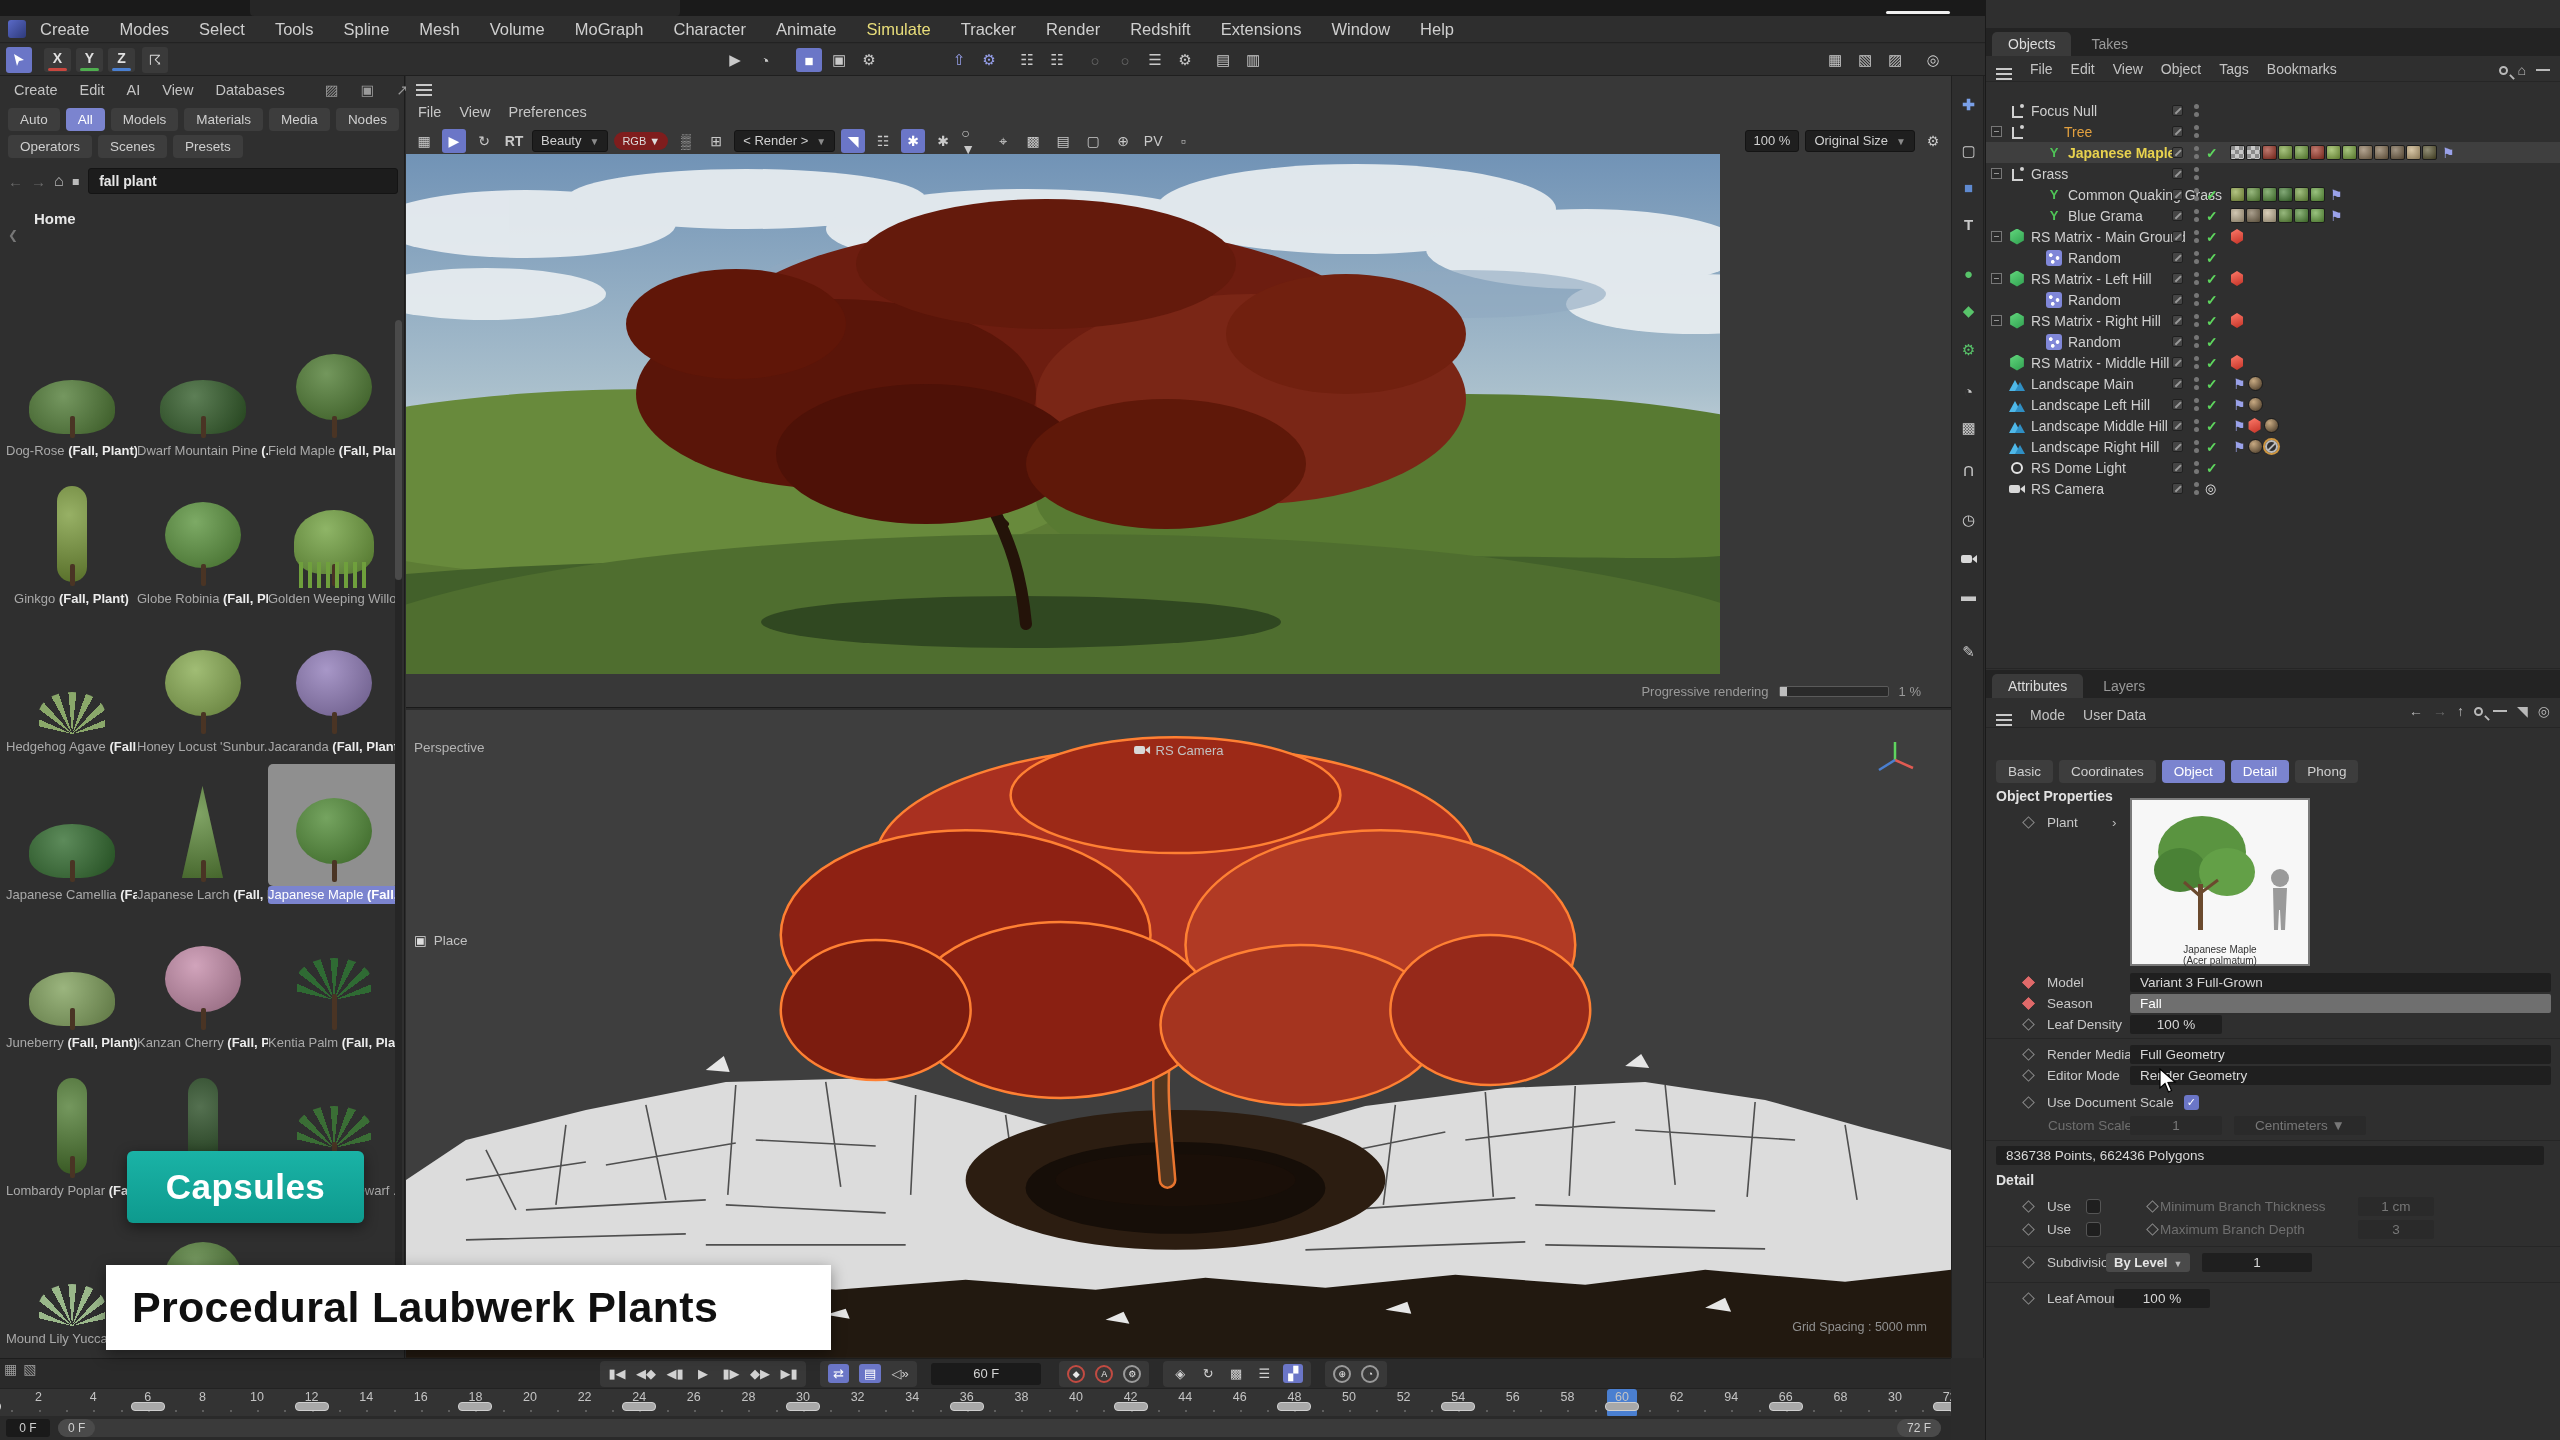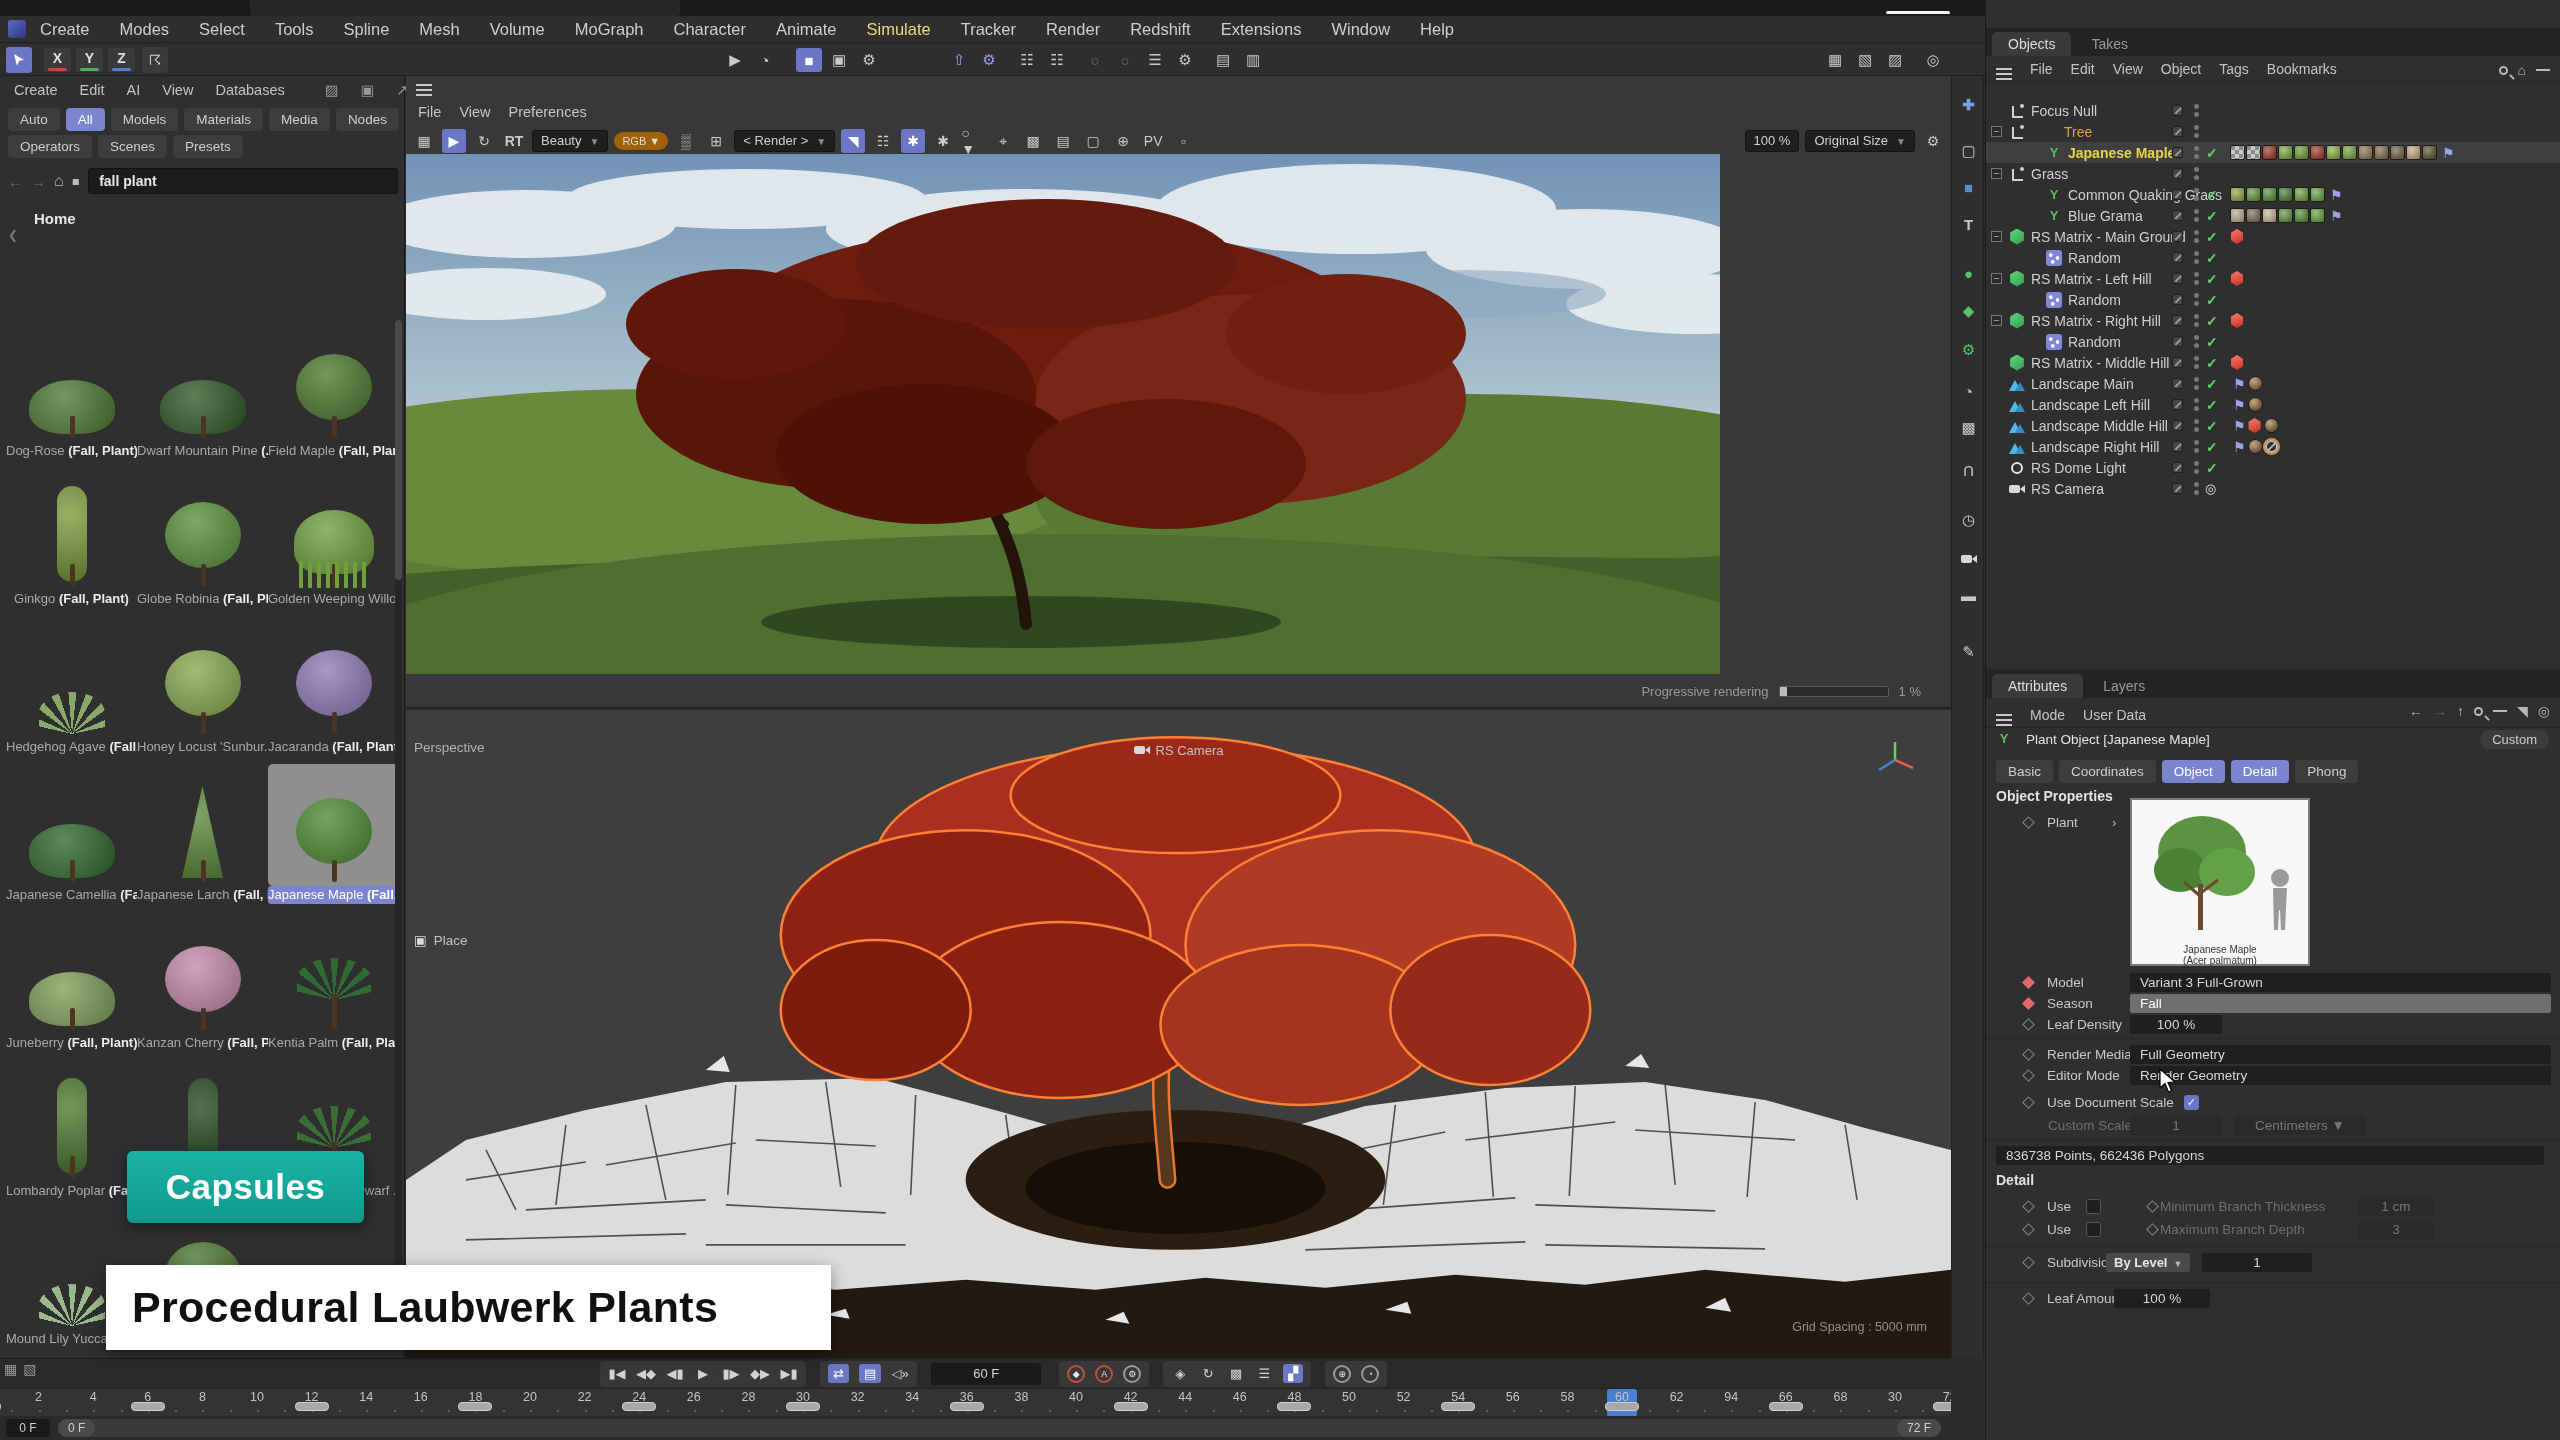--- a/index.html
+++ b/index.html
@@ -68,21 +68,21 @@
   
   #rview { left:406px; top:76px; width:1545px; height:632px; background:#383838; border-bottom:1px solid #1a1a1a; }
   #rview .burger { position:absolute; left:10px; top:8px; }
   .burgerbars { width:16px; height:2px; background:#c9c9c9; box-shadow:0 5px 0 #c9c9c9, 0 10px 0 #c9c9c9; }
   #rview .rmenu { position:absolute; left:12px; top:28px; display:flex; gap:18px; font-size:14.5px; color:#c6c6c6; }
   #rview .rtools { position:absolute; left:6px; top:50px; width:1533px; height:30px; display:flex; align-items:center; gap:6px; }
   .rico { width:24px; height:24px; display:flex; align-items:center; justify-content:center; color:#c9c9c9; font-size:14px; border-radius:3px; }
   .rico.purple { background:#6b76c7; color:#fff; }
   .rsel { background:#1f1f1f; border:1px solid #141414; border-radius:3px; height:22px; line-height:20px; font-size:13px; color:#d0d0d0; padding:0 8px; }
   .rsel .car { color:#8a8a8a; font-size:10px; margin-left:8px; }
-  .rgb-chip { background:#a16207; border-radius:10px; height:18px; padding:0 8px; font-size:11px; color:#ddd; line-height:18px; }
+  .rgb-chip { background:#7f1d1d; border-radius:10px; height:18px; padding:0 8px; font-size:11px; color:#ddd; line-height:18px; }
   #rimg { position:absolute; left:0px; top:78px; width:1314px; height:520px; background:#000; }
   #rprog { position:absolute; right:30px; top:608px; display:flex; align-items:center; gap:10px; font-size:13px; color:#9a9a9a; }
   #rprog .bar { width:110px; height:11px; border:1px solid #5a5a5a; background:#2a2a2a; border-radius:2px; position:relative; }
   #rprog .bar i { position:absolute; left:0; top:0; bottom:0; width:7px; background:#bdbdbd; }
 
   
   #pview { left:406px; top:710px; width:1545px; height:648px; background:#3e3e3e; }
   #pview .vplabel { position:absolute; left:8px; top:30px; font-size:13.5px; color:#b4b4b4; }
   #pview .camlabel { position:absolute; left:50%; top:32px; transform:translateX(-50%); font-size:13px; color:#c2c2c2; display:flex; gap:6px; align-items:center; }
   #pview .toollabel { position:absolute; left:8px; top:222px; font-size:13.5px; color:#c2c2c2; display:flex; gap:7px; align-items:center; }
@@ -953,25 +953,20 @@
     <span>User Data</span>
   </div>
   <div class="hdr-icons" style="top:703px; right:10px">
     <span>←</span>
     <span style="color:#666">→</span>
     <span>↑</span>
     <span class="searchic"></span>
     <span class="filteric"></span>
     <span>◥</span>
     <span>◎</span>
-  </div>
-  <div class="arow" style="top:726px; height:26px">
-    <span class="oi oi-plant" style="margin-left:10px"></span>
-    <span class="alabel" style="color:#e4e4e4">Plant Object [Japanese Maple]</span>
-    <span style="position:absolute; right:12px; background:#3c3c3c; border-radius:10px; padding:2px 12px; font-size:13px; color:#ccc">Custom</span>
   </div>
   <div class="pillrow" style="position:absolute; top:756px; left:2px">
     <span class="pill">Basic</span>
     <span class="pill">Coordinates</span>
     <span class="pill active">Object</span>
     <span class="pill active">Detail</span>
     <span class="pill">Phong</span>
   </div>
   <div class="sect" style="top:788px">Object Properties</div>
   <div class="arow" style="top:812px">

